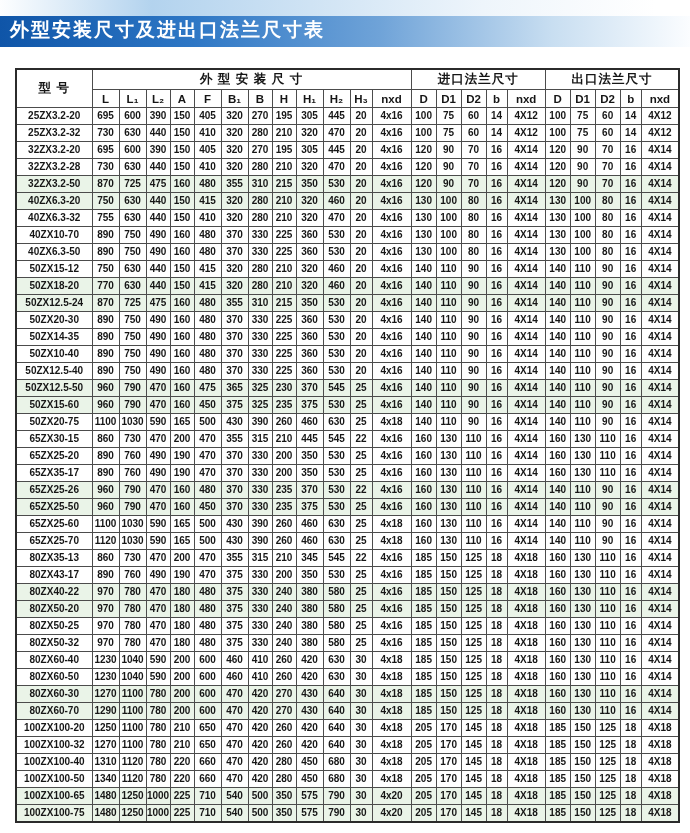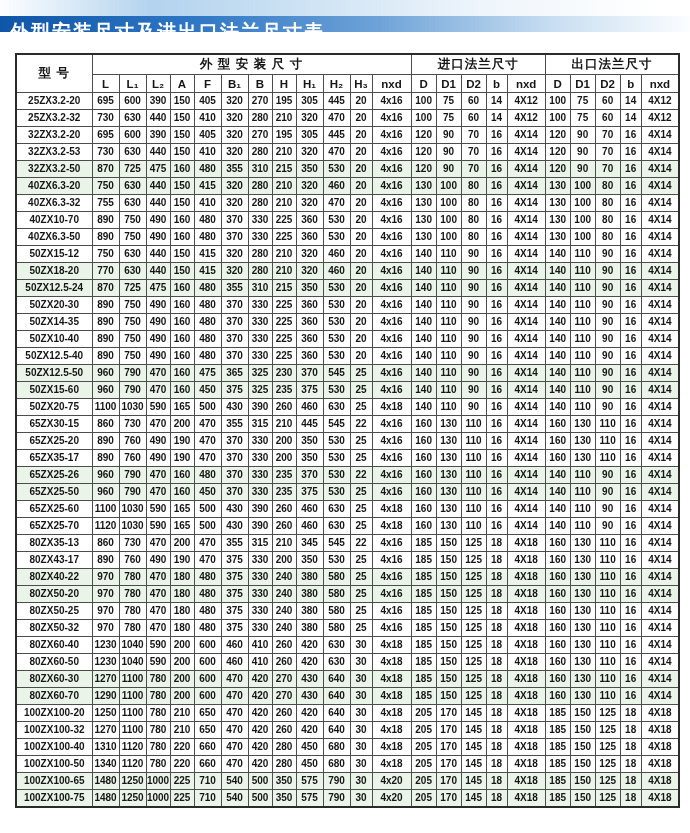--- a/index.html
+++ b/index.html
@@ -6,25 +6,25 @@
   body{
     width:690px;height:833px;background:#ffffff;
     font-family:"Liberation Sans","DejaVu Sans",sans-serif;
     overflow:hidden;
   }
   .top-strip{
     height:16px;
     background:linear-gradient(to right,#fdfeff 0%,#b3d3ee 22%,#cfe3f4 45%,#eef5fb 70%,#ffffff 95%);
   }
   .title-bar{
-    height:16px;line-height:31px;
+    height:31px;line-height:31px;
     background:linear-gradient(to right,#0f55a8 0%,#2e77c5 28%,#6fa3d8 55%,#c8def1 80%,#fbfdff 100%);
     color:#ffffff;font-weight:bold;font-size:19px;
     padding-left:10px;letter-spacing:2px;
-    font-family:Liberation Serif, serif;
+    font-family:Liberation Mono, monospace;
   }
   table.spec{
     border-collapse:collapse;table-layout:fixed;
     width:660px;margin:21px 0 0 15px;
     border:2px solid #2b2b2b;
   }
   .spec th,.spec td{
     border:1px solid #4c4c4c;
     text-align:center;vertical-align:middle;
     padding:0;overflow:hidden;white-space:nowrap;
@@ -172,21 +172,21 @@
         <td>70</td>
         <td>16</td>
         <td>4X14</td>
         <td>120</td>
         <td>90</td>
         <td>70</td>
         <td>16</td>
         <td>4X14</td>
       </tr>
       <tr>
-        <td>32ZX3.2-53</td>
+        <td>32ZX3.2-28</td>
         <td>730</td>
         <td>630</td>
         <td>440</td>
         <td>150</td>
         <td>410</td>
         <td>320</td>
         <td>280</td>
         <td>210</td>
         <td>320</td>
         <td>470</td>

